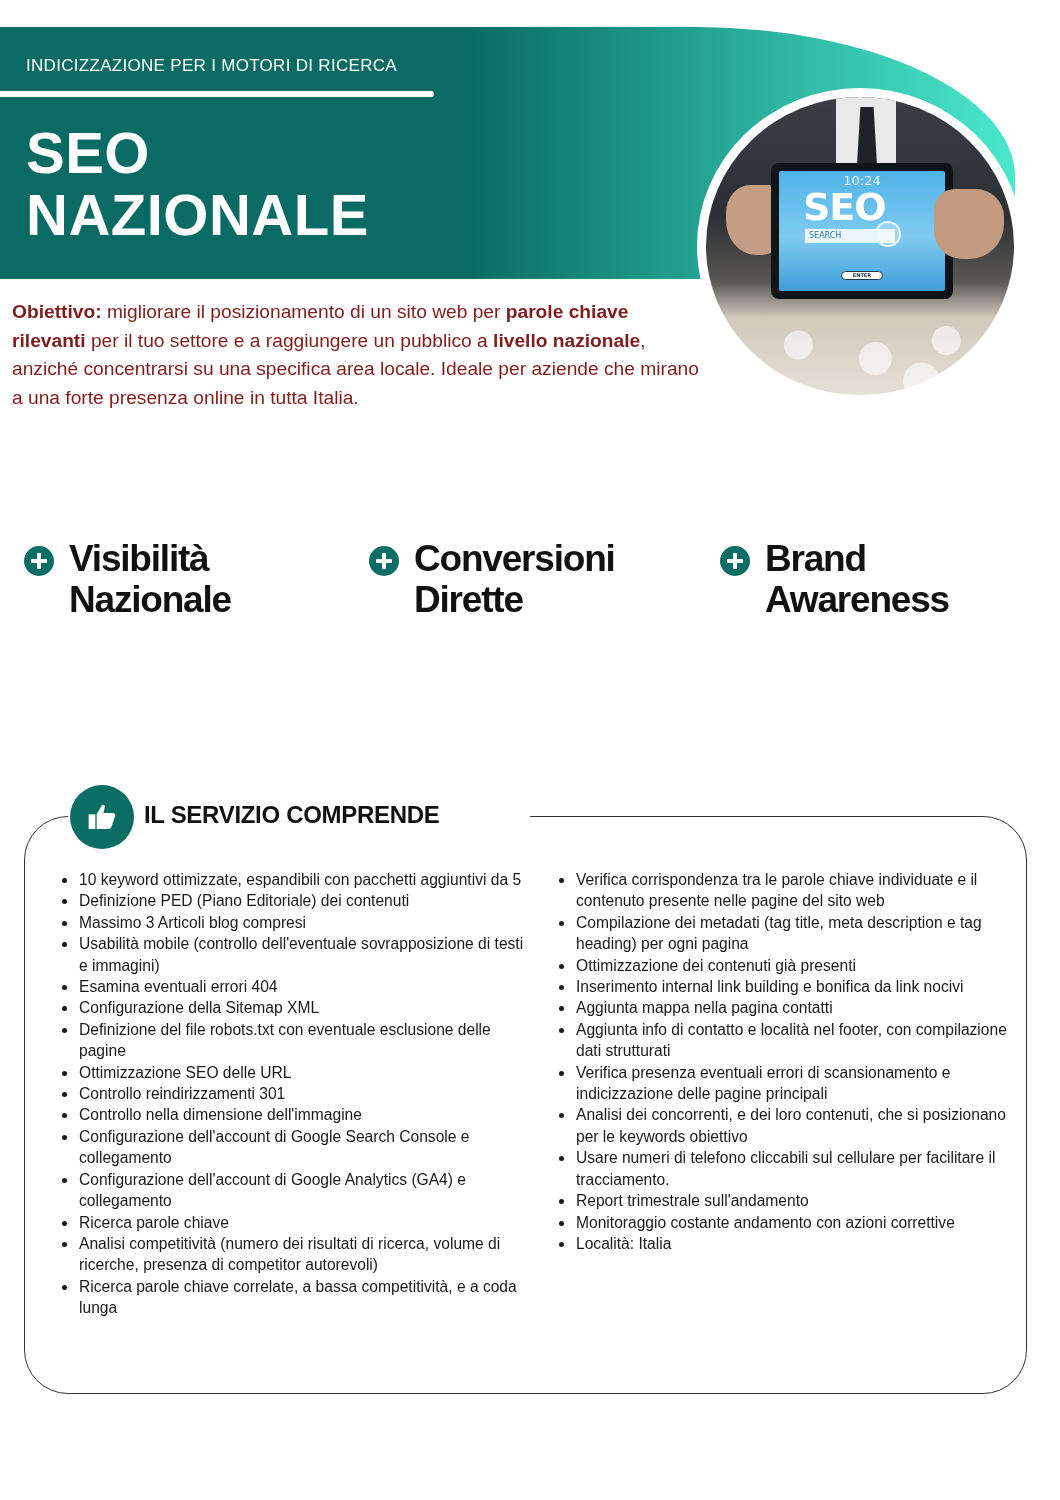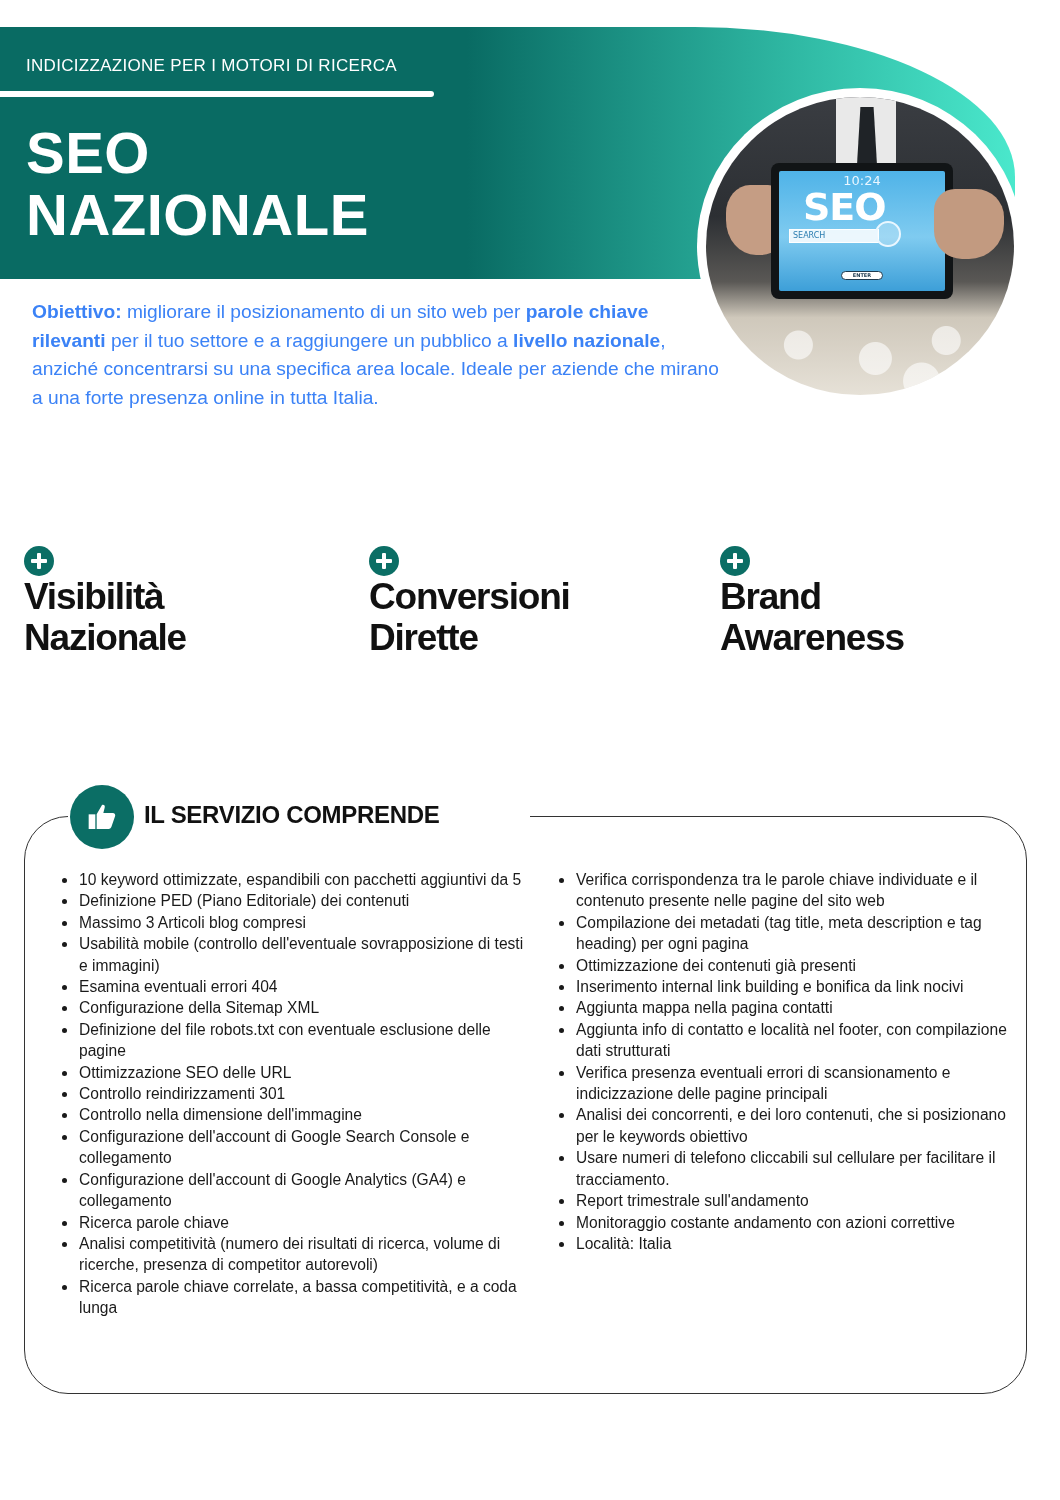--- a/index.html
+++ b/index.html
@@ -40,41 +40,41 @@
   .tie { position: absolute; left: 150px; top: 10px; width: 22px; height: 75px; background: #1f2327; clip-path: polygon(20% 0, 80% 0, 100% 100%, 0 100%); }
   .tablet {
     position: absolute; left: 65px; top: 66px; width: 182px; height: 136px; background: #111416; border-radius: 8px; padding: 8px;
   }
   .tablet-screen {
     width: 100%; height: 100%; border-radius: 2px; position: relative;
     background: linear-gradient(180deg, #4fb3e8 0%, #7fcbf0 55%, #3d9fd8 100%); overflow: hidden;
   }
   .tablet-time { position: absolute; top: 2px; left: 0; width: 100%; text-align: center; font-size: 13px; color: #e9f6ff; font-family: "DejaVu Sans", sans-serif; }
   .tablet-seo { position: absolute; left: 24px; top: 14px; font-size: 38px; font-weight: bold; color: #ffffff; letter-spacing: -1px; font-family: "DejaVu Sans", sans-serif; }
-  .tablet-search { position: absolute; left: 10px; top: 58px; width: 90px; height: 14px; border: 1px solid #ffffff; background: rgba(255,255,255,0.85); font-size: 8px; color: #2a7db0; padding-left: 3px; line-height: 12px; font-family: "DejaVu Sans", sans-serif; }
+  .tablet-search { position: absolute; left: 26px; top: 58px; width: 90px; height: 14px; border: 1px solid #ffffff; background: rgba(255,255,255,0.85); font-size: 8px; color: #2a7db0; padding-left: 3px; line-height: 12px; font-family: "DejaVu Sans", sans-serif; }
   .tablet-lens { position: absolute; left: 96px; top: 50px; width: 26px; height: 26px; border-radius: 50%; border: 2px solid #eaf7ff; background: rgba(255,255,255,0.25); }
   .tablet-enter { position: absolute; left: 62px; top: 100px; width: 42px; height: 9px; border-radius: 5px; background: #ffffff; border: 1px solid #1d3a4f; font-size: 5px; font-weight: bold; text-align: center; line-height: 7px; color: #1d3a4f; font-family: "DejaVu Sans", sans-serif; }
   .hand-l { position: absolute; left: 20px; top: 88px; width: 60px; height: 70px; background: #c59d84; border-radius: 40% 30% 40% 50%; }
   .hand-r { position: absolute; left: 228px; top: 92px; width: 70px; height: 70px; background: #c29a80; border-radius: 30% 40% 50% 40%; }
   .hexes { position: absolute; left: 0; top: 212px; width: 100%; height: 90px;
     background:
       radial-gradient(circle at 30% 40%, rgba(255,255,255,0.6) 0 14px, transparent 15px),
       radial-gradient(circle at 55% 55%, rgba(255,255,255,0.6) 0 16px, transparent 17px),
       radial-gradient(circle at 78% 35%, rgba(255,255,255,0.6) 0 14px, transparent 15px),
       radial-gradient(circle at 70% 80%, rgba(255,255,255,0.6) 0 18px, transparent 19px);
   }
 
   
   .intro {
-    position: absolute; left: 32px; top: 298px; width: 690px; font-size: 19.2px; line-height: 28.5px; color: #3b82f6;
+    position: absolute; left: 12px; top: 298px; width: 690px; font-size: 19.2px; line-height: 28.5px; color: #7f1d1d;
   }
   .intro b { font-weight: bold; }
 
   
-  .benefit { position: absolute; top: 538px; display: flex; align-items: flex-start; flex-direction: column; }
+  .benefit { position: absolute; top: 538px; display: flex; align-items: flex-start; }
   .benefit .plus {
     width: 30px; height: 30px; border-radius: 50%; background: #0b6e65; position: relative; margin-top: 8px; margin-right: 15px; flex: none;
   }
   .benefit .plus::before, .benefit .plus::after { content: ""; position: absolute; background: #ffffff; border-radius: 1px; }
   .benefit .plus::before { left: 7px; top: 13px; width: 16px; height: 4px; }
   .benefit .plus::after  { left: 13px; top: 7px; width: 4px; height: 16px; }
   .benefit .label { font-weight: bold; font-size: 37px; line-height: 41px; color: #111; letter-spacing: -1.2px; }
 
   
   .service-box {

